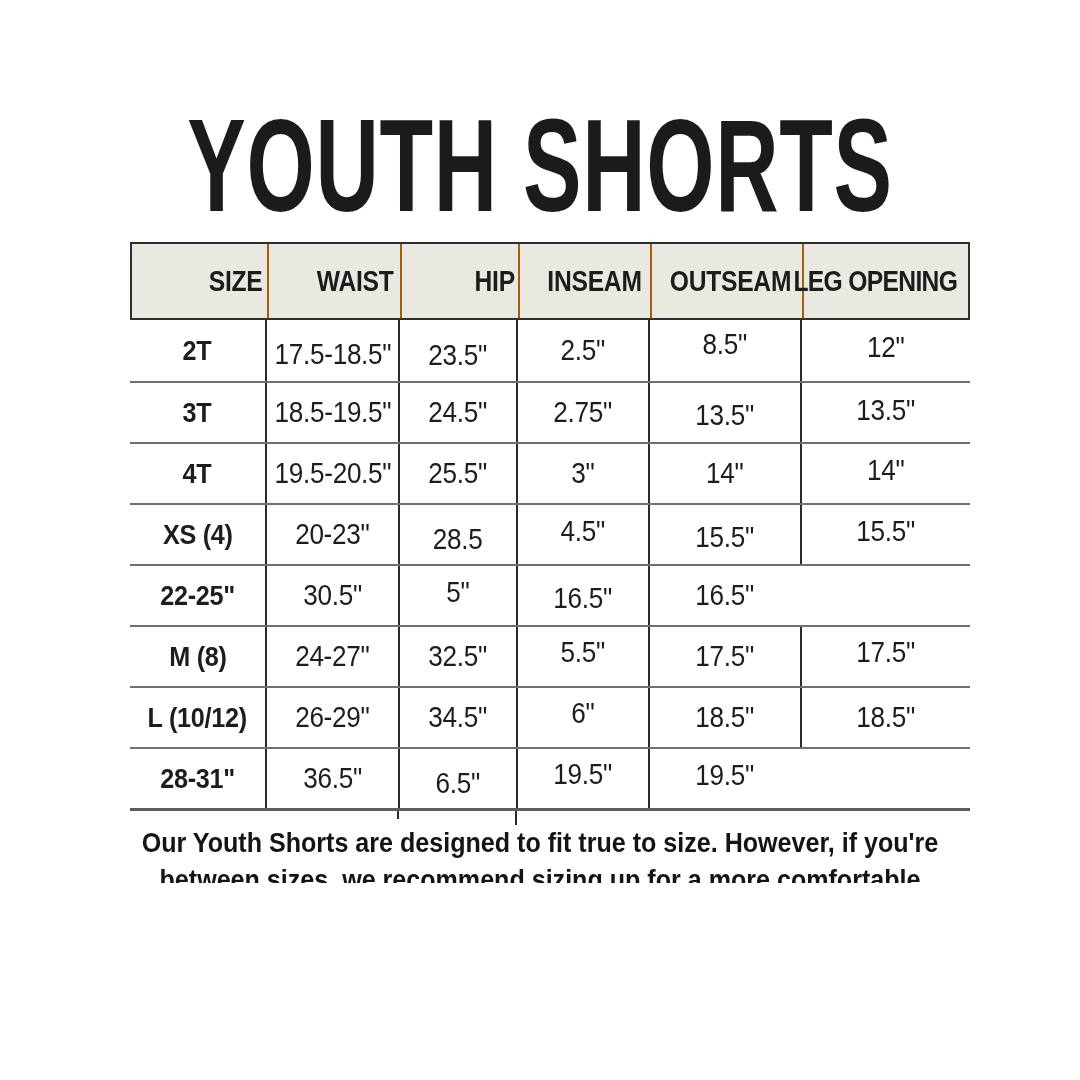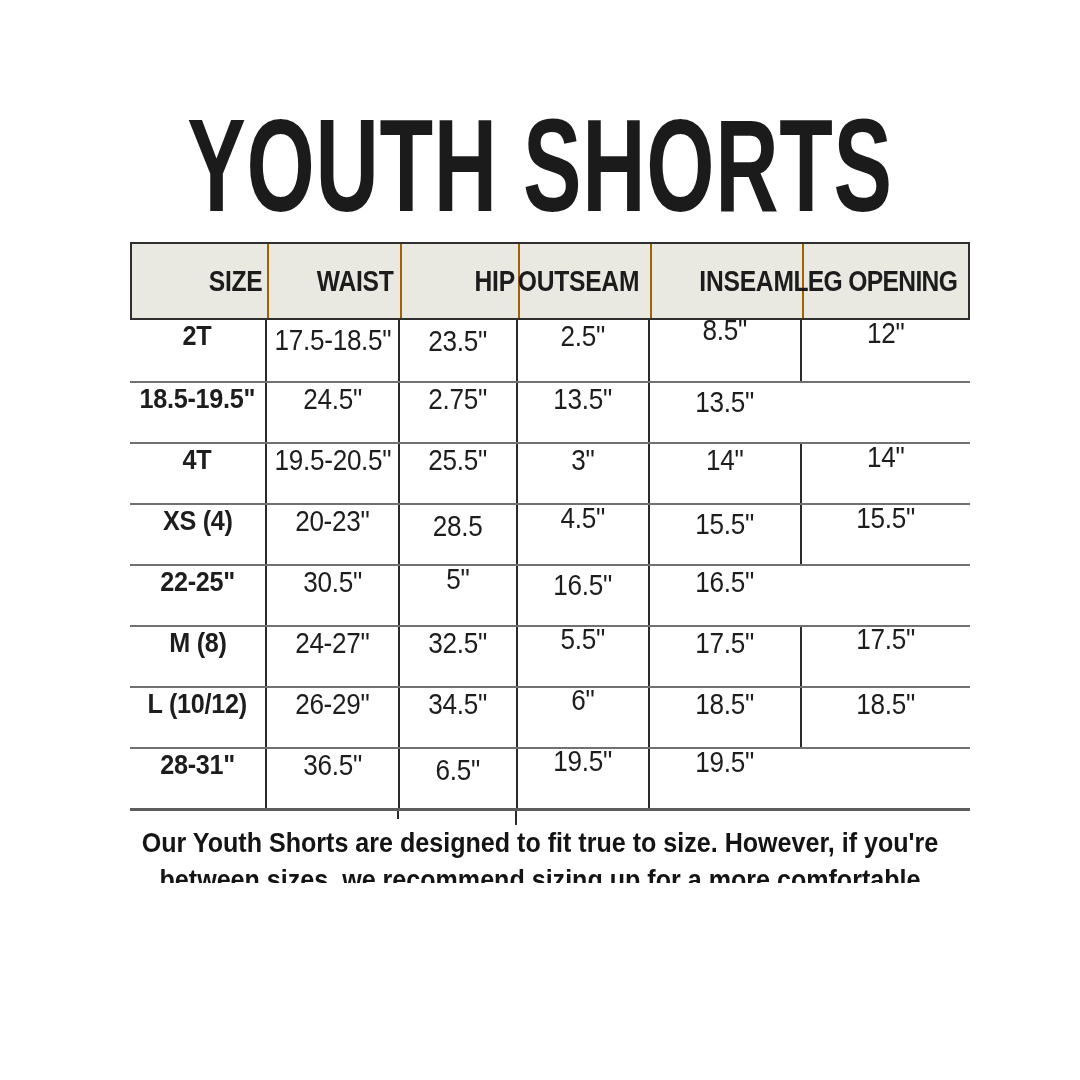--- a/index.html
+++ b/index.html
@@ -38,21 +38,21 @@
     transform:scaleX(0.85); white-space:nowrap; letter-spacing:-0.3px;
   }
   .th:last-child span { letter-spacing:-0.8px; }
 
   .tbody { border-bottom:3px solid #5d5d5d; }
   .trow {
     display:grid; grid-template-columns:135px 133px 118px 132px 152px 170px;
     height:61px; background:#ffffff;
   }
   .trow + .trow { border-top:2px solid #717171; }
-  .cd { display:flex; align-items:flex-start; justify-content:center; }
+  .cd { display:flex; align-items:center; justify-content:center; }
   .cd + .cd { border-left:2px solid #2a2a2a; }
   .cd span {
     display:inline-block; position:relative;
     font-size:29px; font-weight:400; color:#1d1d1d;
     transform:scaleX(0.9); white-space:nowrap; letter-spacing:-0.3px;
   }
   .cd:first-child span { font-weight:700; font-size:28px; }
 
   
   .trow:nth-child(1) .cd:nth-child(2) span{top:4px}
@@ -104,26 +104,26 @@
       <div class="th">
           <span>SIZE</span>
         </div>
       <div class="th">
           <span>WAIST</span>
         </div>
       <div class="th">
           <span>HIP</span>
         </div>
       <div class="th">
+          <span>INSEAM</span>
+        </div>
+      <div class="th">
           <span>OUTSEAM</span>
         </div>
       <div class="th">
-          <span>INSEAM</span>
-        </div>
-      <div class="th">
           <span>LEG OPENING</span>
         </div>
     </div>
 
     <div class="tbody">
 
       <div class="trow">
         <div class="cd">
             <span>2T</span>
           </div>
@@ -138,20 +138,23 @@
           </div>
         <div class="cd">
             <span>8.5"</span>
           </div>
         <div class="cd">
             <span>12"</span>
           </div>
       </div>
 
       <div class="trow">
+        <div class="cd">
+            <span>3T</span>
+          </div>
         <div class="cd">
             <span>18.5-19.5"</span>
           </div>
         <div class="cd">
             <span>24.5"</span>
           </div>
         <div class="cd">
             <span>2.75"</span>
           </div>
         <div class="cd">

